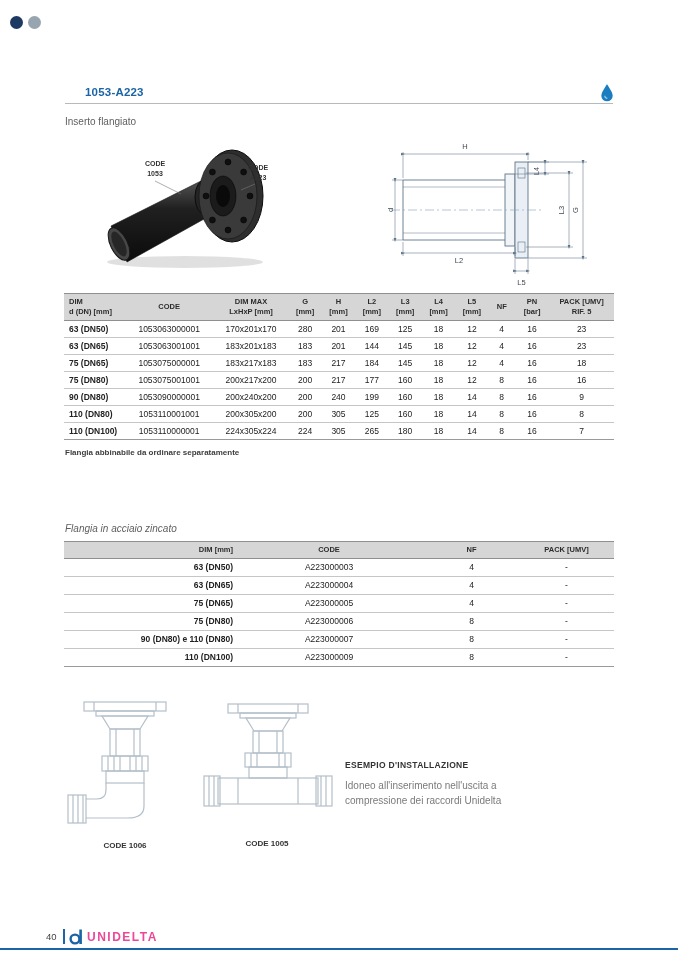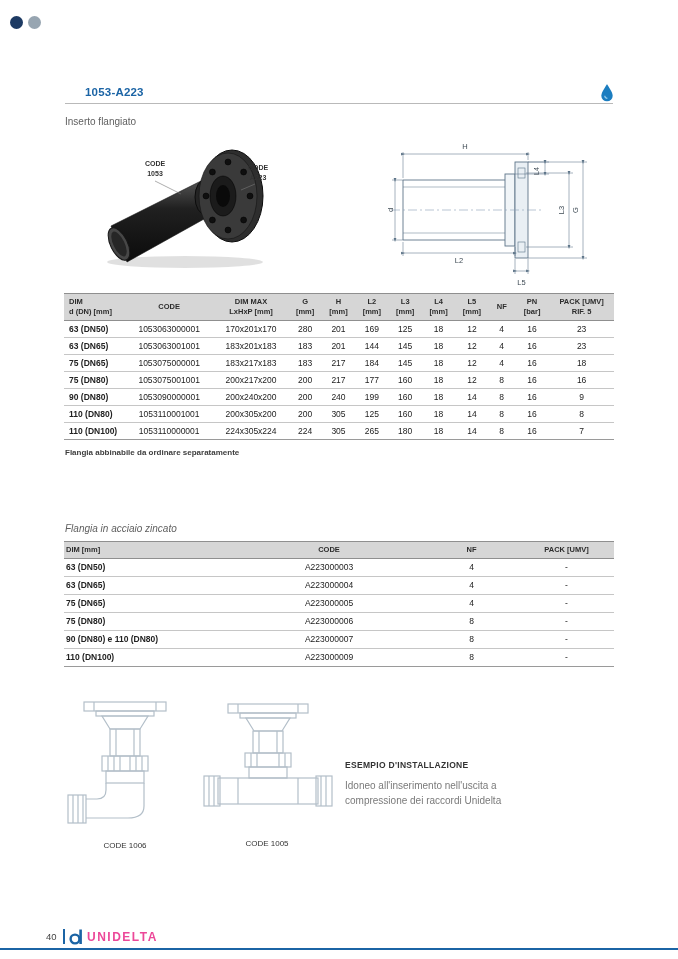--- a/index.html
+++ b/index.html
@@ -33,30 +33,30 @@
   #table1 th:nth-child(3), #table1 td:nth-child(3){ width:74px; }
   #table1 th:nth-child(n+4):nth-child(-n+9), #table1 td:nth-child(n+4):nth-child(-n+9){ width:33px; }
   #table1 th:nth-child(10), #table1 td:nth-child(10){ width:26px; }
   #table1 th:nth-child(11), #table1 td:nth-child(11){ width:34px; }
   #table1 th:nth-child(12), #table1 td:nth-child(12){ width:64px; }
 
   .note{ position:absolute; left:65px; top:448px; font-size:8px; font-weight:bold; color:#3d3d3d; }
 
   .section2-title{ position:absolute; left:65px; top:523px; font-size:10px; color:#5f5f5f;font-style:italic; }
   .tbl2-wrap{ position:absolute; left:64px; top:541px; }
-  #table2 th:nth-child(1), #table2 td:nth-child(1){ width:170px; text-align:left; padding-left:2px; }
+  #table2 th:nth-child(1), #table2 td:nth-child(1){ width:170px; text-align:right; padding-left:12px; }
   #table2 td:nth-child(1){ font-weight:bold; }
   #table2 th:nth-child(2), #table2 td:nth-child(2){ width:190px; }
   #table2 th:nth-child(3), #table2 td:nth-child(3){ width:95px; }
   #table2 th:nth-child(4), #table2 td:nth-child(4){ width:95px; }
   #table2 tbody td{ padding:3.5px 1px; }
 
   .install-left{ position:absolute; left:50px; top:696px; }
   .install-right{ position:absolute; left:198px; top:698px; }
-  .code-label{ position:absolute; font-size:8px; font-weight:normal; color:#333; width:110px; text-align:center; }
+  .code-label{ position:absolute; font-size:8px; font-weight:bold; color:#333; width:110px; text-align:center; }
   .code-left{ left:70px; top:841px; }
   .code-right{ left:212px; top:839px; }
 
   .install-title{ position:absolute; left:345px; top:760px; font-size:8.5px; font-weight:bold; color:#333; letter-spacing:.3px; }
   .install-text{ position:absolute; left:345px; top:779px; width:215px; font-size:10px; color:#7a7a7a; line-height:1.45; }
 
   .page-num{ position:absolute; left:46px; top:931px; font-size:9.5px; color:#444; }
   .footer-bar{ position:absolute; left:63px; top:929px; width:2px; height:15px; background:var(--accent); }
   .logo-glyph{ position:absolute; left:69px; top:929px; }
   .brand{ position:absolute; left:87px; top:930px; font-size:12px; font-weight:bold; color:#ec4899; letter-spacing:1.5px; }

